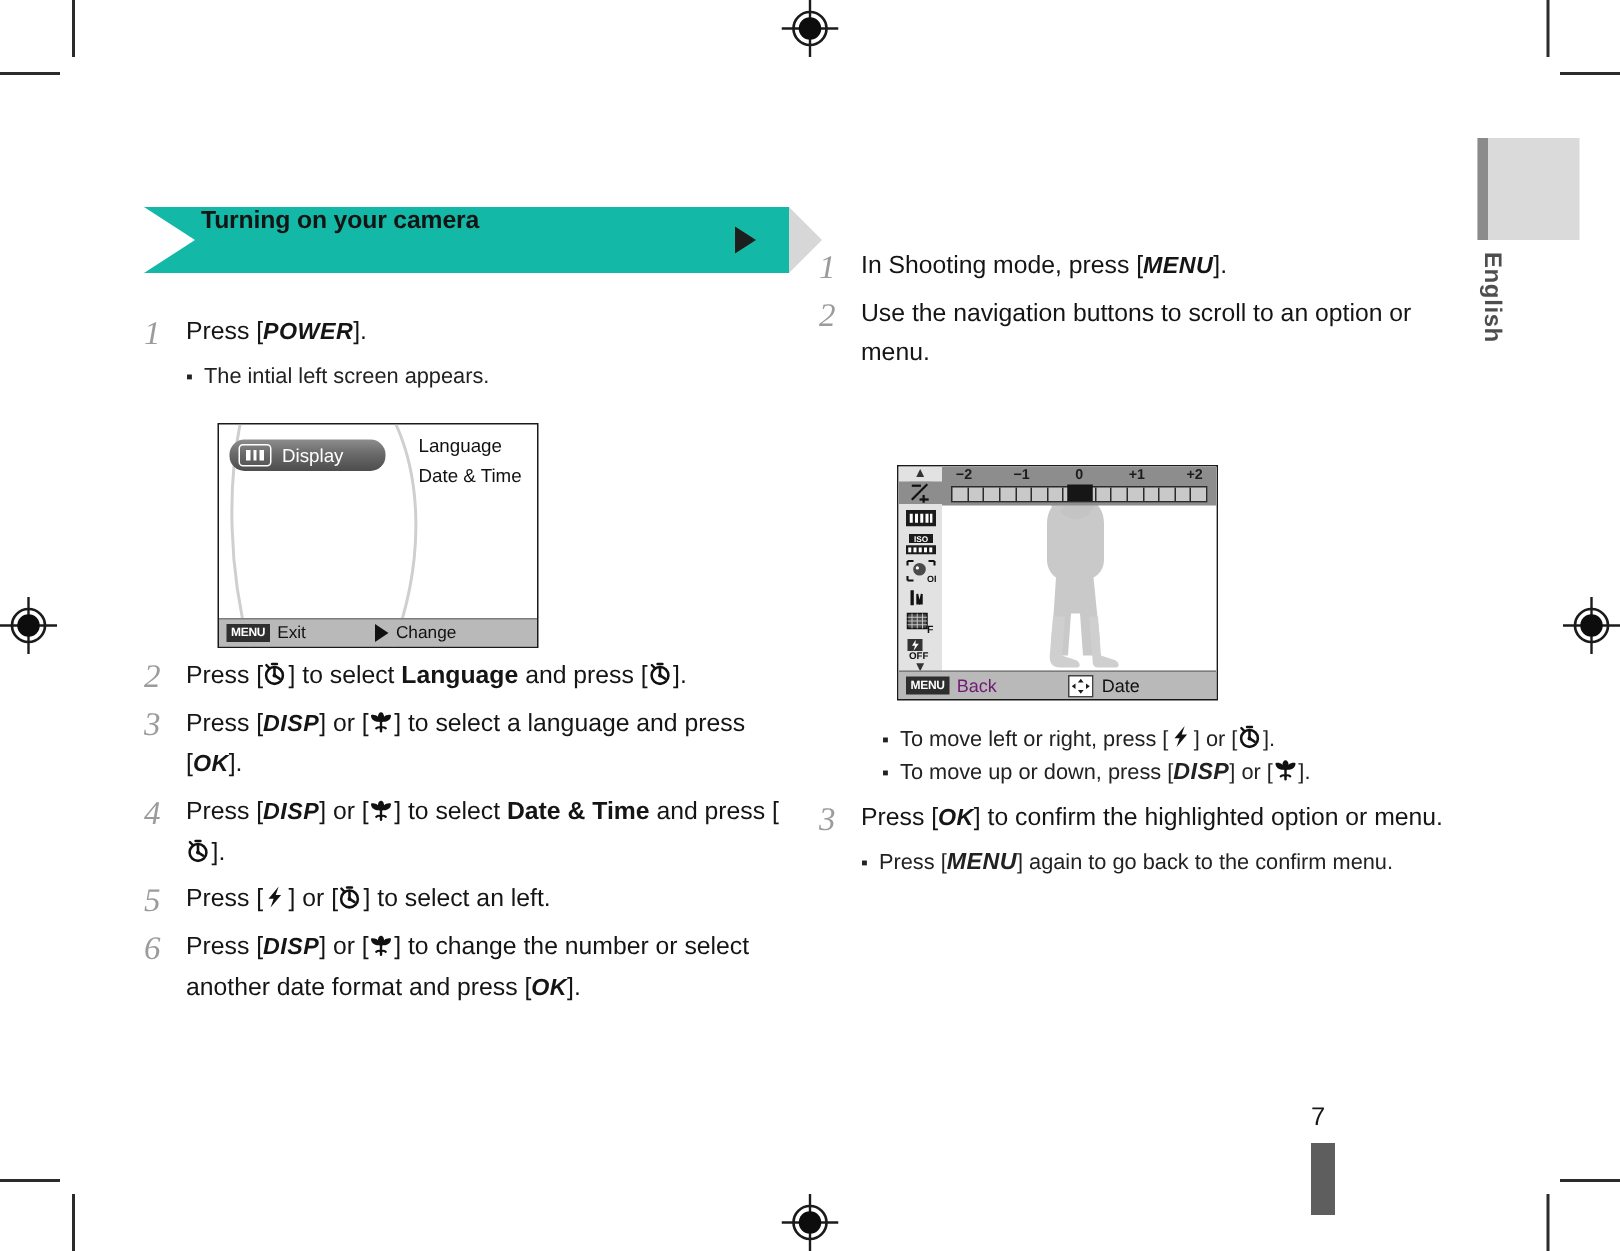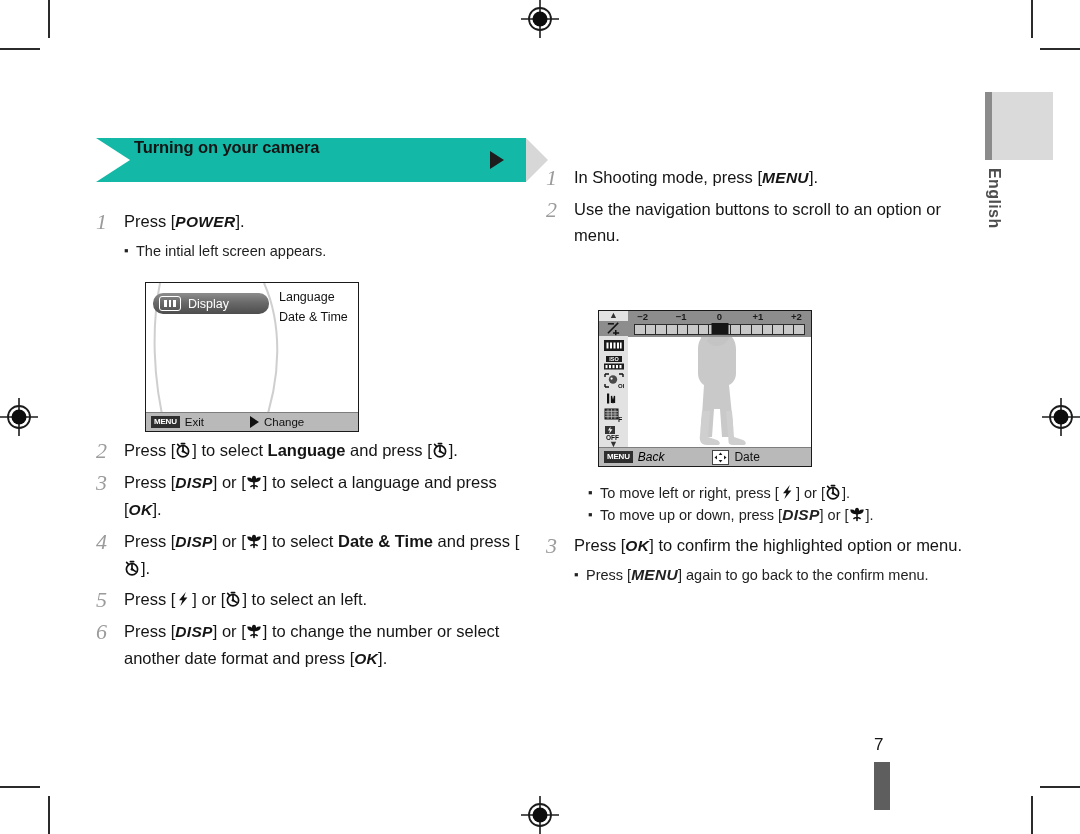--- a/index.html
+++ b/index.html
@@ -81,21 +81,21 @@
   .note .ntext{flex:1;}
 
   
   .screen{position:relative;background:#ffffff;border:1.6px solid #1a1a1a;}
   #screen-setup{
     position:absolute;left:145px;top:282px;width:212px;height:148px;
     overflow:hidden;
   }
   .setup-curve{position:absolute;left:0;top:0;width:100%;height:100%;}
   .setup-item{
-    position:absolute;left:7px;top:10px;width:116px;height:21px;
+    position:absolute;left:7px;top:10px;width:104px;height:21px;
     border-radius:10px;
     background:linear-gradient(180deg,#8d8d8d 0%,#6a6a6a 45%,#4d4d4d 100%);
     display:flex;align-items:center;
   }
   .setup-item .dispico{
     width:20px;height:13px;margin-left:6px;border:1.6px solid #fff;
     border-radius:3px;position:relative;background:transparent;
     display:flex;align-items:center;justify-content:center;gap:2px;
   }
   .setup-item .dispico i{display:block;width:2.5px;height:7px;background:#fff;}
@@ -483,21 +483,21 @@
         <i></i>
         <i></i>
         <i></i>
       </div>
     <div class="ev-marker" id="ev-marker" style="left: 50%;"></div>
   </div>
 
 
   <div class="ev-bar">
     <span class="menupill">MENU</span>
-    <span class="t" style="font-size:12px;color:#000000;margin-left:5px;font-style:italic;">Back</span>
+    <span class="t" style="font-size:12px;color:#701a75;margin-left:5px;">Back</span>
     <span class="nav">
       <svg width="13" height="11" viewBox="0 0 13 11">
         <path d="M6.5 0.5 L8.4 3 L4.6 3 Z" fill="#1b1b1b"></path>
         <path d="M6.5 10.5 L4.6 8 L8.4 8 Z" fill="#1b1b1b"></path>
         <path d="M0.5 5.5 L3 3.6 L3 7.4 Z" fill="#1b1b1b"></path>
         <path d="M12.5 5.5 L10 3.6 L10 7.4 Z" fill="#1b1b1b"></path>
       </svg>
     </span>
     <span class="t" style="font-size:12px;color:#111;margin-left:5px;">Date</span>
   </div>

